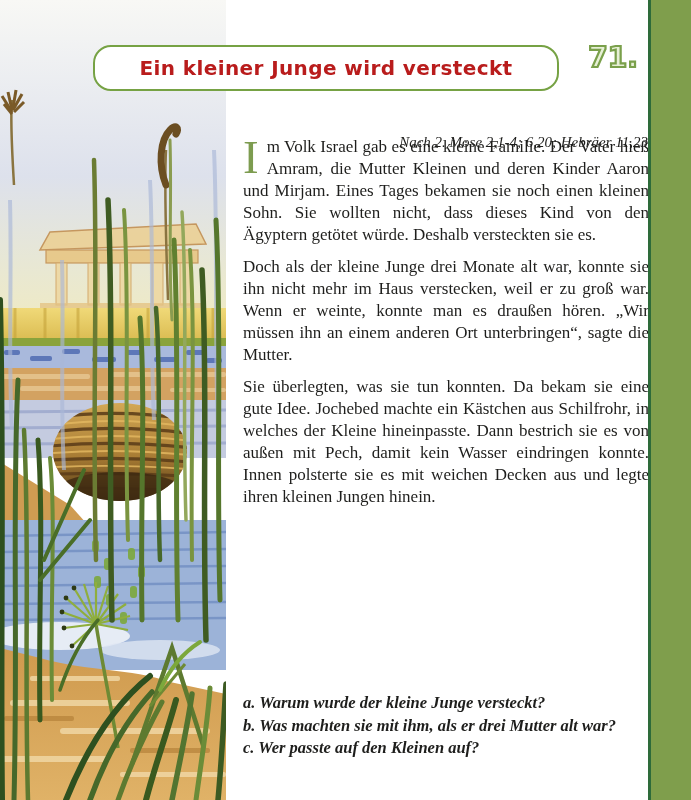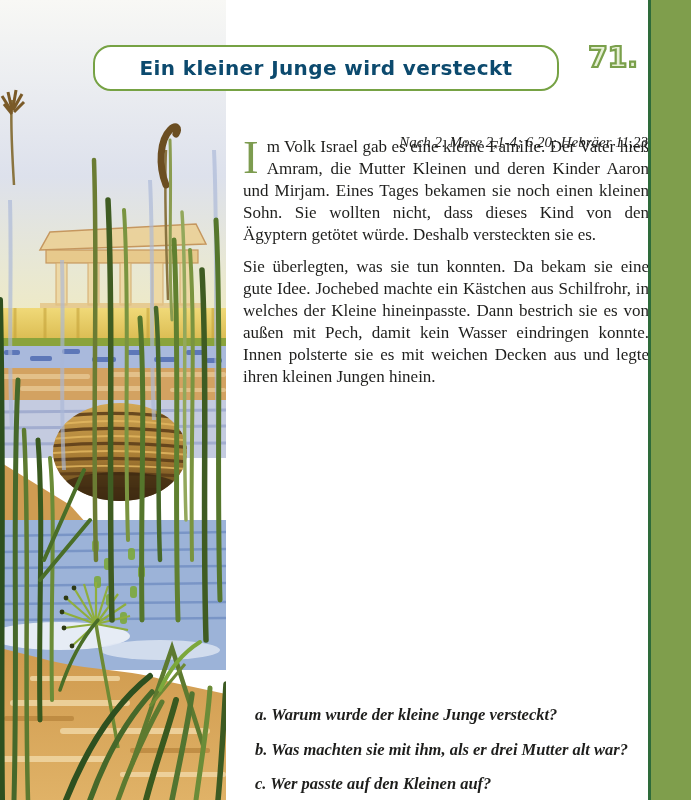--- a/index.html
+++ b/index.html
@@ -15,21 +15,21 @@
   
   #illustration{position:absolute;left:0;top:0;width:226px;height:800px;}
   
   #title-box{
     position:absolute;left:93px;top:45px;width:462px;height:42px;
     background:#ffffff;border:2.5px solid #76a244;border-radius:18px;
     display:flex;align-items:center;justify-content:center;
   }
   #title-box .title-text{
     font-family:"DejaVu Sans", sans-serif;font-weight:bold;
-    font-size:20px;color:#0c4a6e;letter-spacing:0.4px;white-space:nowrap;
+    font-size:20px;color:#b91c1c;letter-spacing:0.4px;white-space:nowrap;
   }
   
   #page-number{
     position:absolute;left:578px;top:44px;width:70px;
     font-family:"DejaVu Sans", sans-serif;font-weight:bold;
     font-size:28px;line-height:1;color:#e7f0d6;
     -webkit-text-stroke:2.2px #7aa04b;text-align:center;
   }
   
   #reference{
@@ -45,21 +45,21 @@
   .dropcap{
     float:left;font-size:47px;line-height:38px;color:#7d9c50;
     padding:2px 8px 0 0;font-family:"Liberation Serif", serif;
   }
   
   #questions{
     position:absolute;left:243px;top:692px;width:406px;
     font-style:italic;font-weight:bold;font-size:16.5px;
     line-height:22.5px;color:#1e1e1c;
   }
-  #questions div{margin:12px;}
+  #questions div{margin:0;}
 </style>
 </head>
 <body>
 
 <div id="page">
 
   <svg id="illustration" viewBox="0 0 226 800" preserveAspectRatio="none" xmlns="http://www.w3.org/2000/svg">
     <defs>
       <linearGradient id="skyGrad" x1="0" y1="0" x2="0" y2="1">
         <stop offset="0" stop-color="#f8f8f5"></stop>
@@ -285,20 +285,21 @@
   </div>
 
   <div id="page-number">71.</div>
 
   <div id="reference">Nach 2. Mose 2,1-4; 6,20; Hebräer 11,23</div>
 
   <div id="story">
     <p>
       <span class="dropcap">I</span><span>m Volk Israel gab es eine kleine Familie. Der Vater hieß Amram, die Mutter Kleinen und deren Kinder Aaron und Mirjam. Eines Tages bekamen sie noch einen kleinen Sohn. Sie wollten nicht, dass dieses Kind von den Ägyptern getötet würde. Deshalb versteckten sie es.</span>
     </p>
+    <p>Doch als der kleine Junge drei Monate alt war, konnte sie ihn nicht mehr im Haus verstecken, weil er zu groß war. Wenn er weinte, konnte man es draußen hören. „Wir müssen ihn an einem anderen Ort unterbringen“, sagte die Mutter.</p>
     <p>Sie überlegten, was sie tun konnten. Da bekam sie eine gute Idee. Jochebed machte ein Kästchen aus Schilfrohr, in welches der Kleine hineinpasste. Dann bestrich sie es von außen mit Pech, damit kein Wasser eindringen konnte. Innen polsterte sie es mit weichen Decken aus und legte ihren kleinen Jungen hinein.</p>
   </div>
 
   <div id="questions">
     <div>a. Warum wurde der kleine Junge versteckt?</div>
     <div>b. Was machten sie mit ihm, als er drei Mutter alt war?</div>
     <div>c. Wer passte auf den Kleinen auf?</div>
   </div>
 
   <div id="side-bar"></div>

